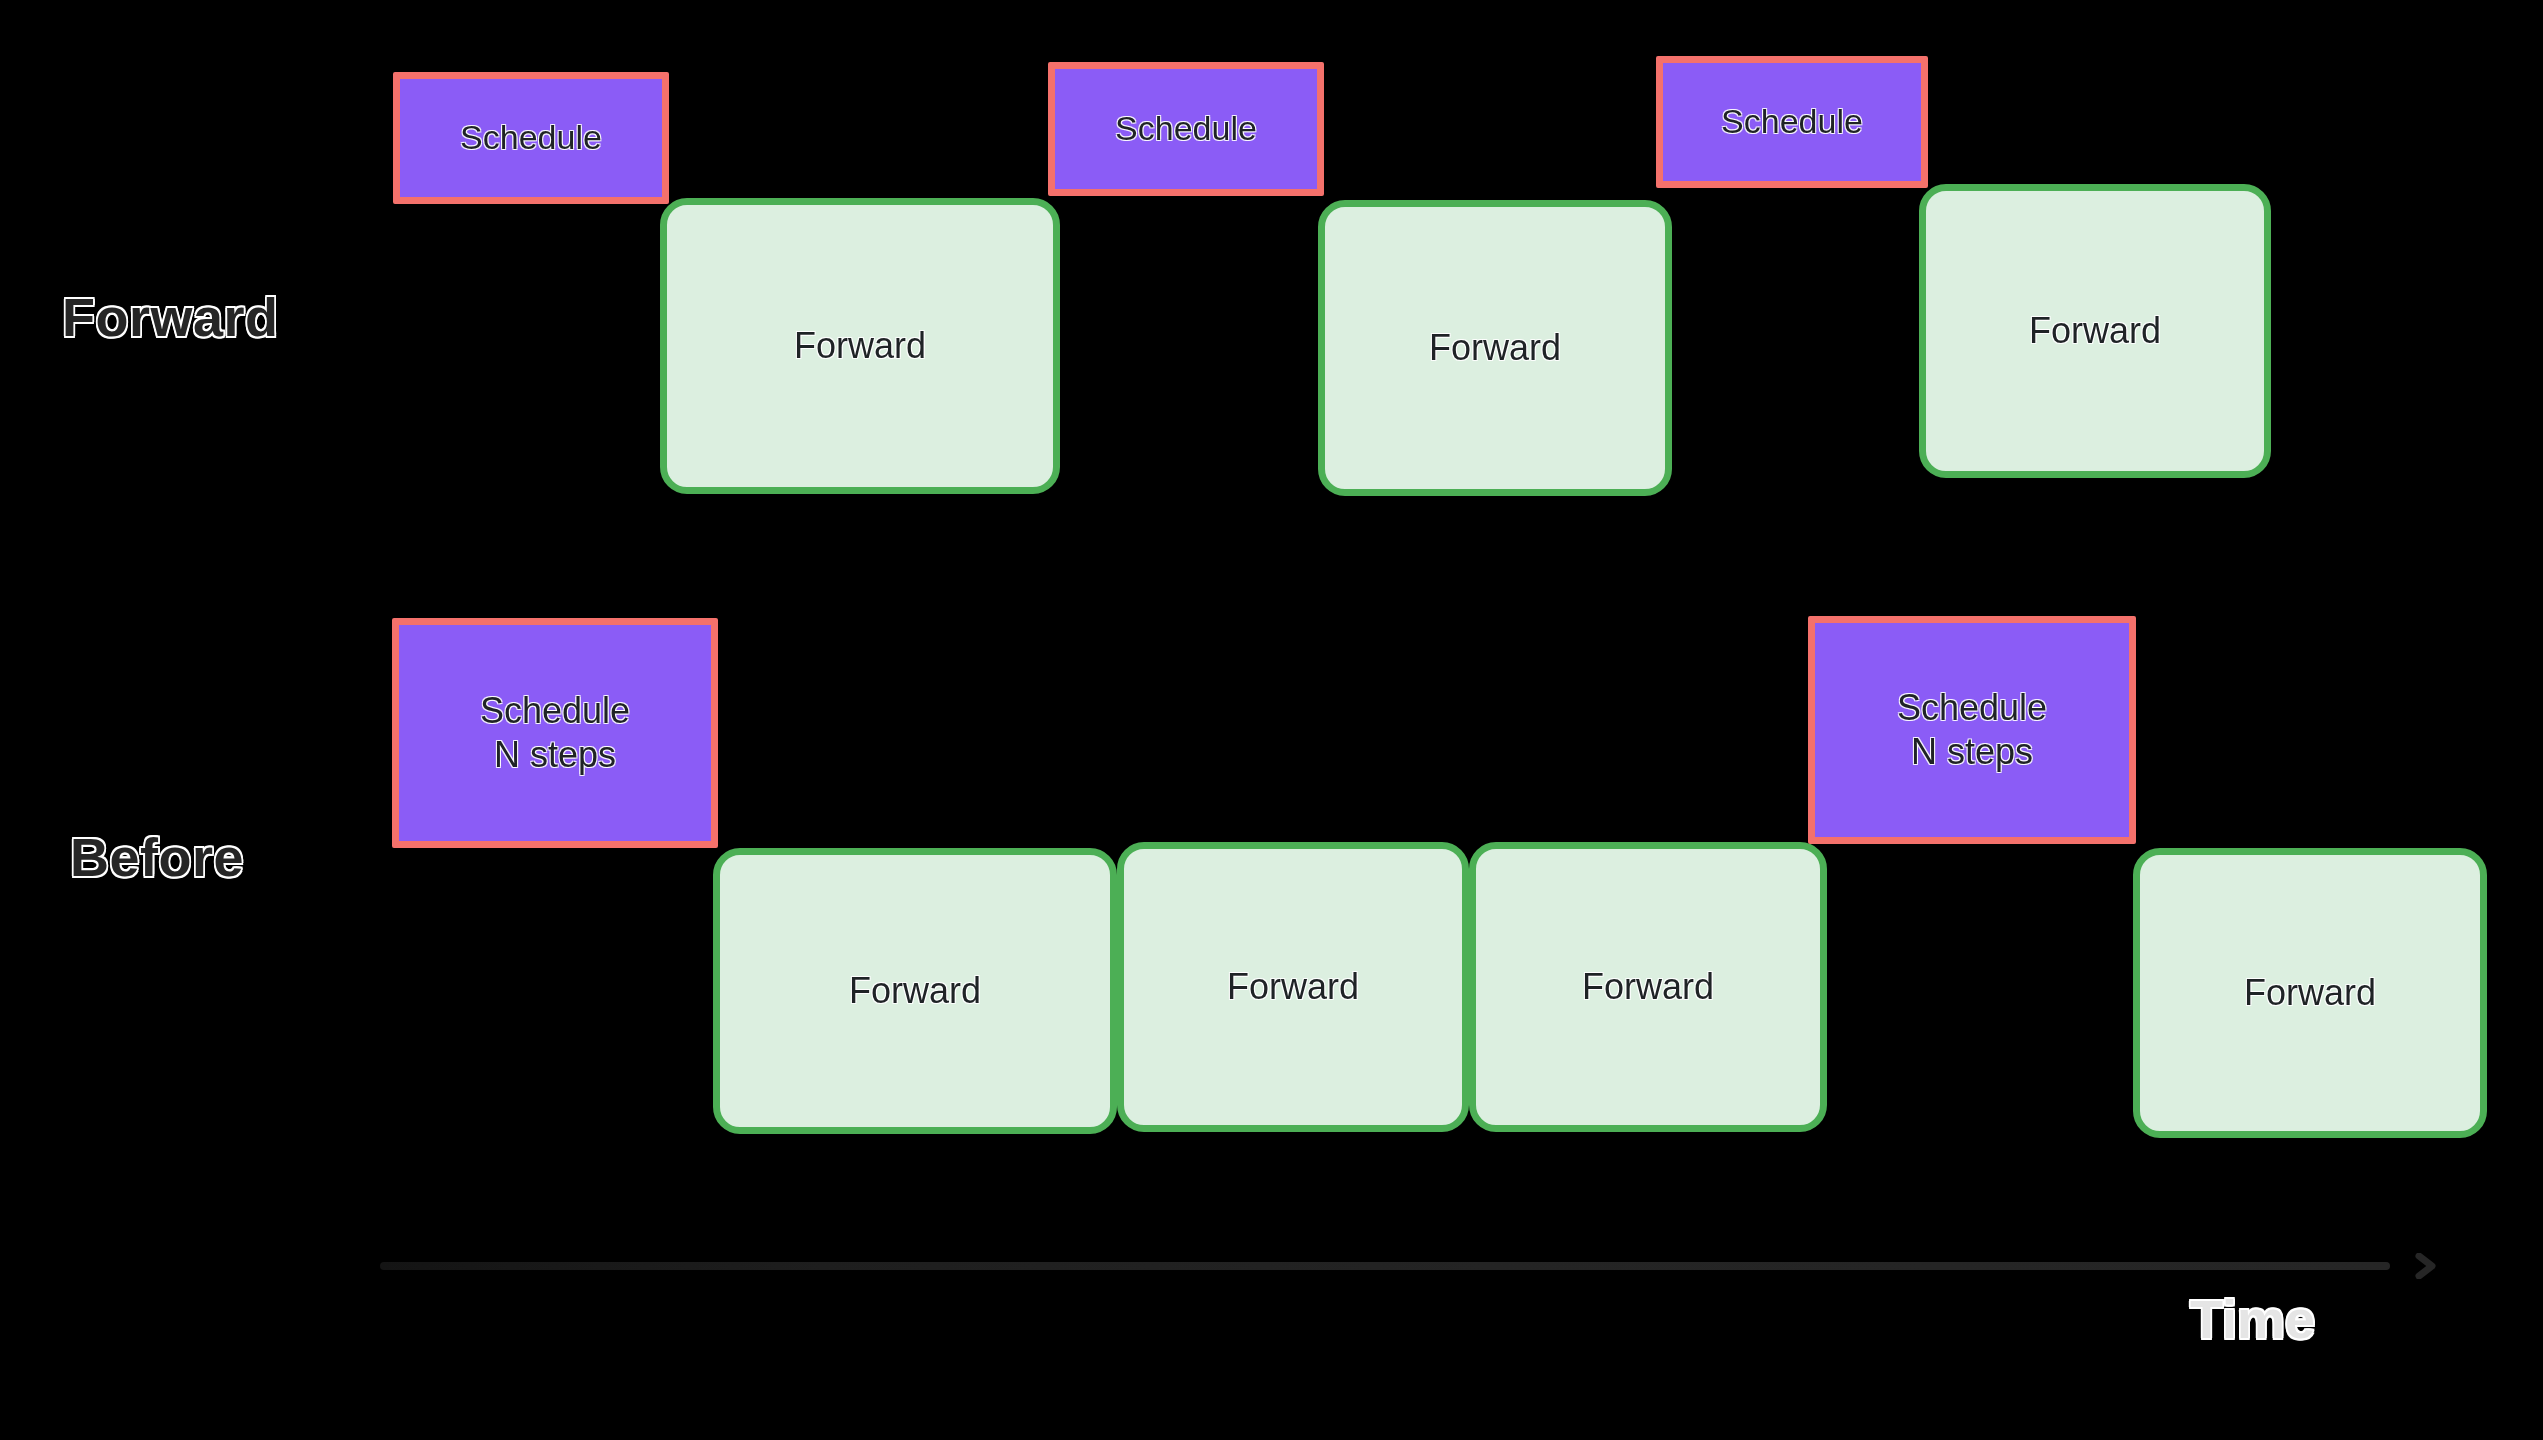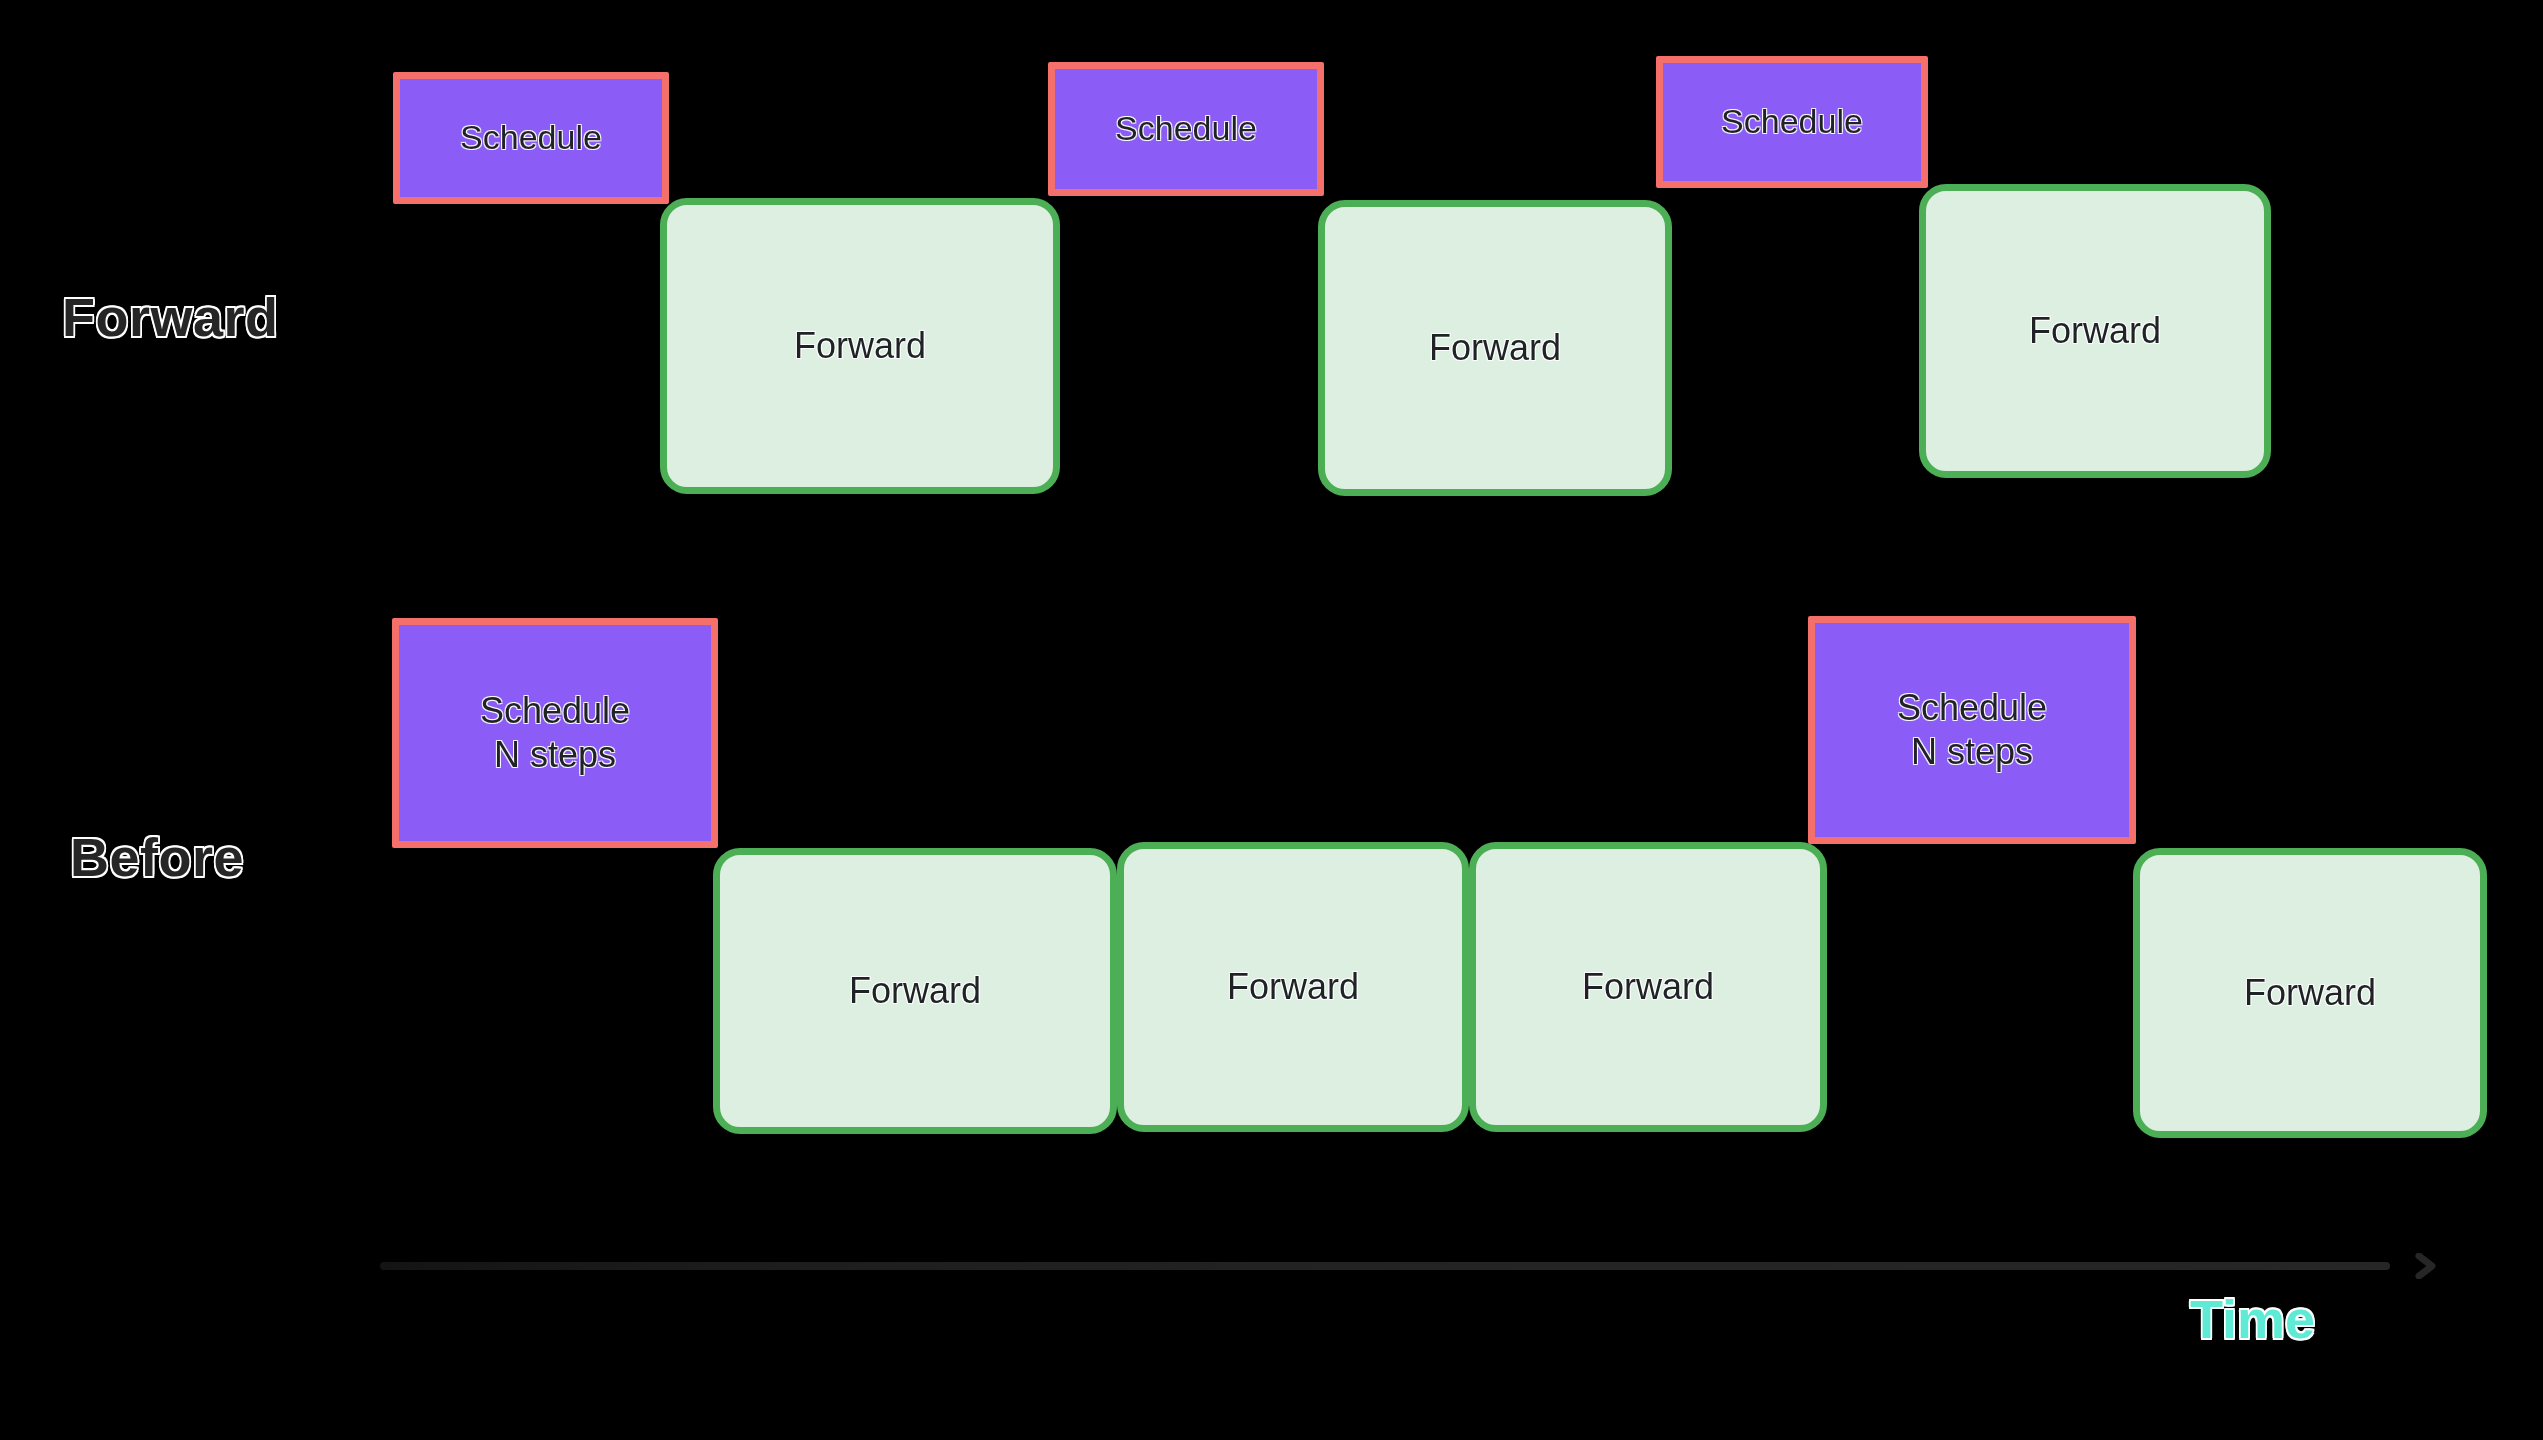--- a/index.html
+++ b/index.html
@@ -106,21 +106,21 @@
     height: 26px;
   }
   .time-label {
     position: absolute;
     left: 2190px;
     top: 1292px;
     font-family: "Liberation Sans", sans-serif;
     font-weight: 700;
     font-size: 54px;
     line-height: 1;
-    color: #5eead4;
+    color: #e5e5e5;
     -webkit-text-stroke: 2.5px #ffffff;
     paint-order: stroke fill;
     text-shadow:
       -1.6px -1.6px 0 #ffffff,
        1.6px -1.6px 0 #ffffff,
       -1.6px  1.6px 0 #ffffff,
        1.6px  1.6px 0 #ffffff,
        0px   -1.8px 0 #ffffff,
        0px    1.8px 0 #ffffff,
       -1.8px  0px   0 #ffffff,

